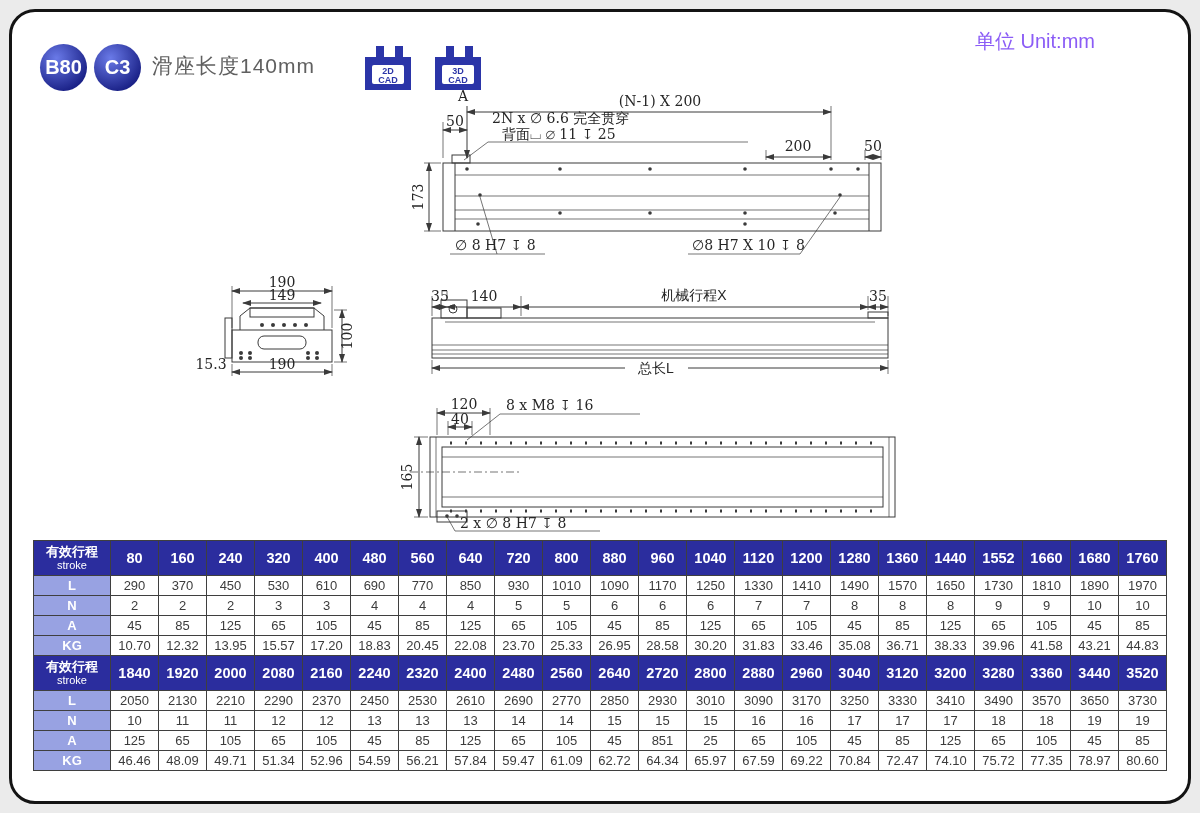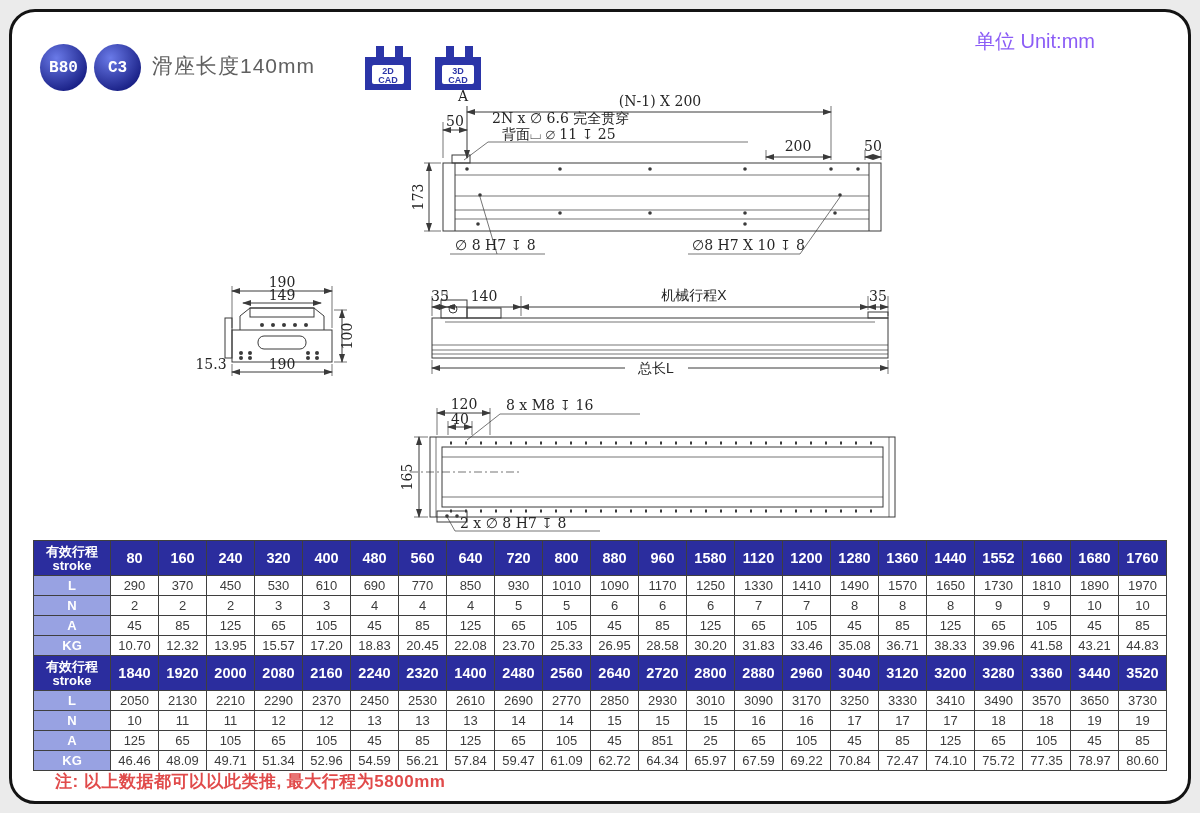--- a/index.html
+++ b/index.html
@@ -10,23 +10,22 @@
   .page{
     position:absolute;left:9px;top:9px;right:9px;bottom:9px;
     background:#ffffff;border:3px solid #141414;border-radius:26px;
   }
   .content{position:absolute;left:0;top:0;width:1200px;height:813px;}
 
   
   .badge{
     position:absolute;width:47px;height:47px;border-radius:50%;
     display:flex;align-items:center;justify-content:center;
-    color:#fff;font-weight:700;font-size:16px;
+    color:#fff;font-weight:700;font-size:20px;
     background:radial-gradient(circle at 35% 30%, var(--badge-blue-light), var(--badge-blue-dark) 75%);
-    font-family:Liberation Mono, monospace;
   }
   #badge-model{left:40px;top:44px;}
   #badge-type{left:94px;top:44px;}
   .title{
     position:absolute;left:152px;top:52px;font-size:21px;color:#606060;
     letter-spacing:1px;font-weight:400;
   }
   .unit{position:absolute;left:975px;top:28px;font-size:20px;color:#8b5cf6;}
   .cad{position:absolute;width:50px;height:48px;cursor:pointer;}
   #cad2d{left:363px;top:44px;text-align:center;}
@@ -54,21 +53,21 @@
     border-collapse:collapse;table-layout:fixed;
   }
   .stroke-table th,.stroke-table td{
     border:1px solid #3f3f3f;text-align:center;padding:0;overflow:hidden;white-space:nowrap;
   }
   .stroke-table tr.hdr th{
     background:var(--table-header-bg);color:#ffffff;font-size:14.5px;font-weight:700;height:34px;
   }
   .stroke-table th.corner{width:76px;}
   .stroke-table th.corner .cn{font-size:13px;line-height:15px;font-weight:700;}
-  .stroke-table th.corner .en{font-size:13px;line-height:13px;font-weight:700;}
+  .stroke-table th.corner .en{font-size:11px;line-height:13px;font-weight:400;}
   .stroke-table td{font-size:13px;color:#3c3c3c;height:19px;background:#fff;}
   .stroke-table td.rowlabel{
     background:var(--table-rowlabel-bg);color:#ffffff;font-weight:700;font-size:13px;
   }
   .note{
     position:absolute;left:55px;top:770px;font-size:17px;font-weight:700;
     color:var(--note-red);letter-spacing:0.5px;
   }
 </style>
 </head>
@@ -295,21 +294,21 @@
           <th>240</th>
           <th>320</th>
           <th>400</th>
           <th>480</th>
           <th>560</th>
           <th>640</th>
           <th>720</th>
           <th>800</th>
           <th>880</th>
           <th>960</th>
-          <th>1580</th>
+          <th>1040</th>
           <th>1120</th>
           <th>1200</th>
           <th>1280</th>
           <th>1360</th>
           <th>1440</th>
           <th>1552</th>
           <th>1660</th>
           <th>1680</th>
           <th>1760</th>
         </tr>
@@ -418,21 +417,21 @@
             <div class="cn">有效行程</div>
             <div class="en">stroke</div>
           </th>
           <th>1840</th>
           <th>1920</th>
           <th>2000</th>
           <th>2080</th>
           <th>2160</th>
           <th>2240</th>
           <th>2320</th>
-          <th>1400</th>
+          <th>2400</th>
           <th>2480</th>
           <th>2560</th>
           <th>2640</th>
           <th>2720</th>
           <th>2800</th>
           <th>2880</th>
           <th>2960</th>
           <th>3040</th>
           <th>3120</th>
           <th>3200</th>
@@ -537,15 +536,14 @@
           <td>72.47</td>
           <td>74.10</td>
           <td>75.72</td>
           <td>77.35</td>
           <td>78.97</td>
           <td>80.60</td>
         </tr>
       </tbody>
   </table>
 
-  <div class="note">注: 以上数据都可以以此类推, 最大行程为5800mm</div>
 
 </div>
 
 </body></html>

